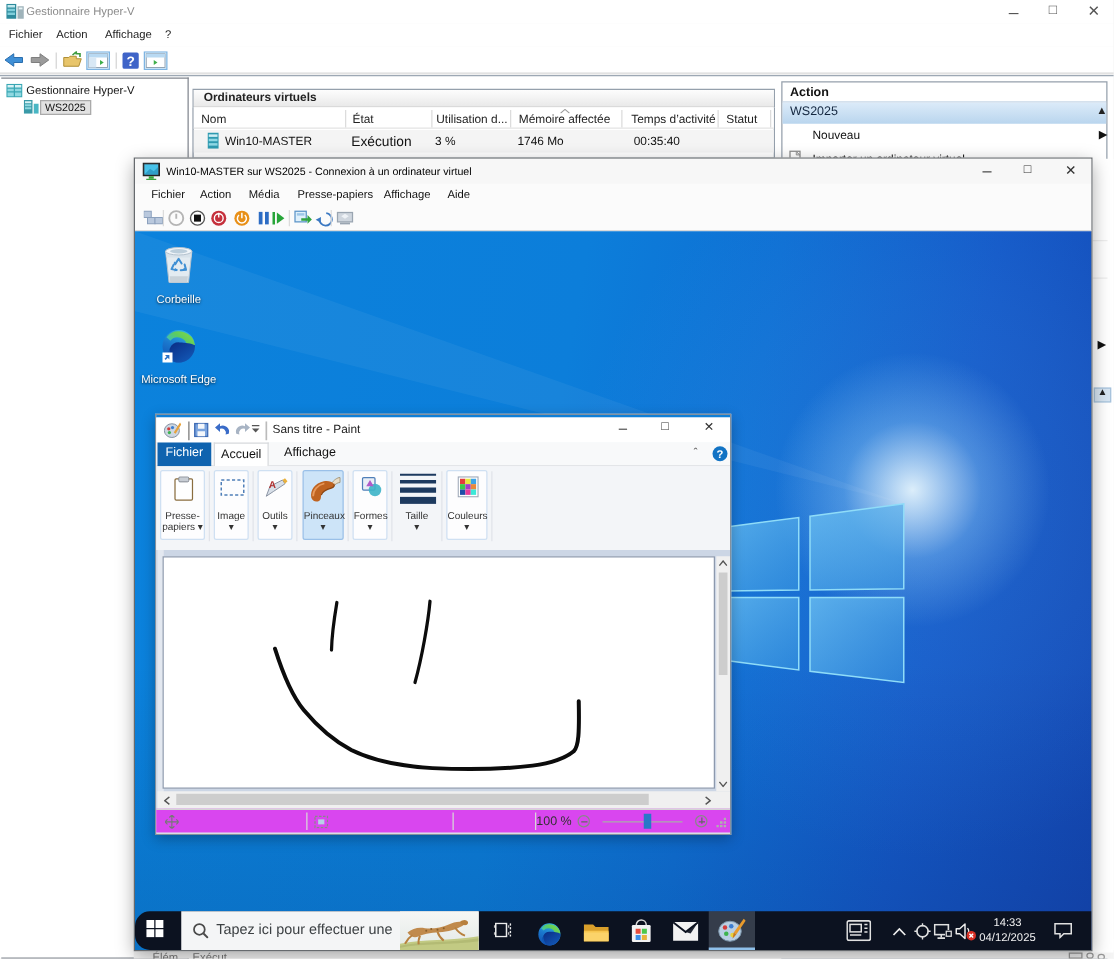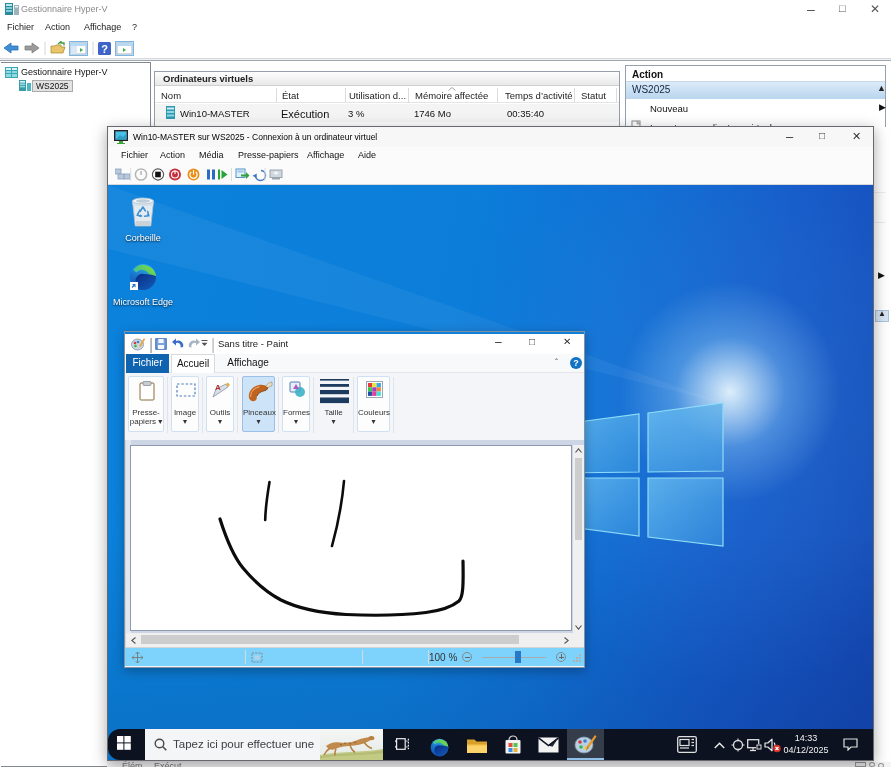--- a/index.html
+++ b/index.html
@@ -30,21 +30,21 @@
 
 #tb { left:0; top:544px; width:784px; height:31px; background:#0c1220;border-radius:12px; }
 
 #paint { left:16px; top:146px; width:461px; height:337px; background:#f3f5f8; border:1px solid #84919e; box-shadow:0 3px 10px rgba(0,0,0,0.28); }
 #pt-accent { left:0; top:0; width:459px; height:2px; background:#0f7fd7; }
 #pt-title { left:0; top:2px; width:459px; height:20px; background:#ffffff; }
 #pt-tabs { left:0; top:22px; width:459px; height:19px; background:#f8f9fa; border-bottom:1px solid #e3e5e8; }
 #pt-ribbon { left:0; top:41px; width:459px; height:67px; background:#f3f5f8; }
 #pt-work { left:0; top:108px; width:459px; height:226px; background:#ccd6e5; }
 #pt-canvas { left:5px; top:113px; width:442px; height:186px; background:#fff; border:1px solid #8d99ad; }
-#pt-status { left:0; top:315px; width:459px; height:19px; background:#7dd3fc; border-top:1px solid #d4d4d4; }
+#pt-status { left:0; top:315px; width:459px; height:19px; background:#d946ef; border-top:1px solid #d4d4d4; }
 .rbtn { position:absolute; top:3px; height:56px; border:1px solid #cfe0f2; background:#fdfdfe; border-radius:2px; }
 .rlabel { position:absolute; width:100%; text-align:center; font-size:8px; color:#333; line-height:9px; }
 .rsep { position:absolute; top:4px; height:56px; width:1px; background:#e1e4e9; }
 </style>
 </head>
 <body>
 
 <div class="abs" id="hv-title">
   <svg class="abs" style="left:5px;top:3px" width="15" height="13" viewBox="0 0 15 13">
     <rect x="0" y="0" width="8" height="12" fill="#2d8a9c"></rect>

